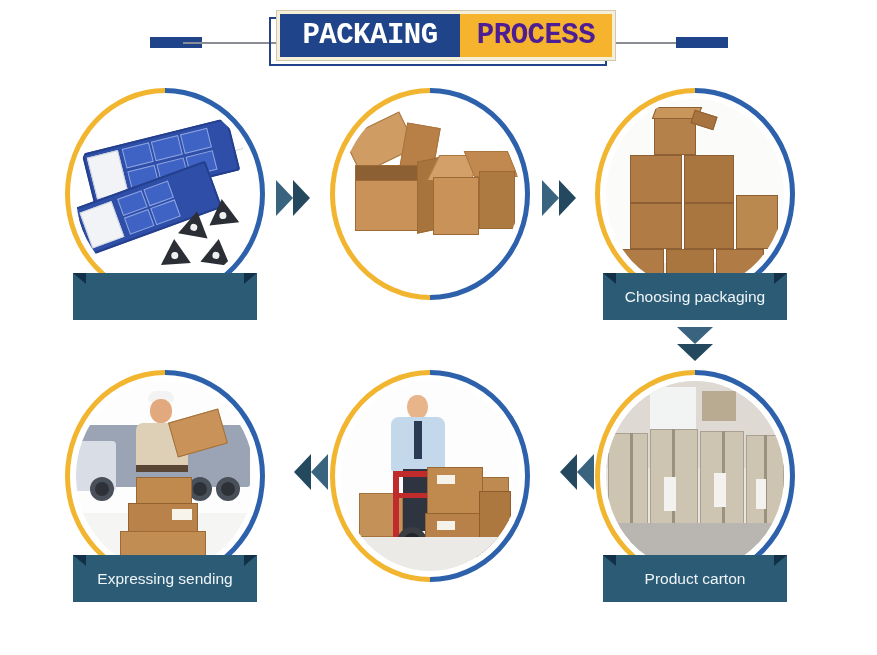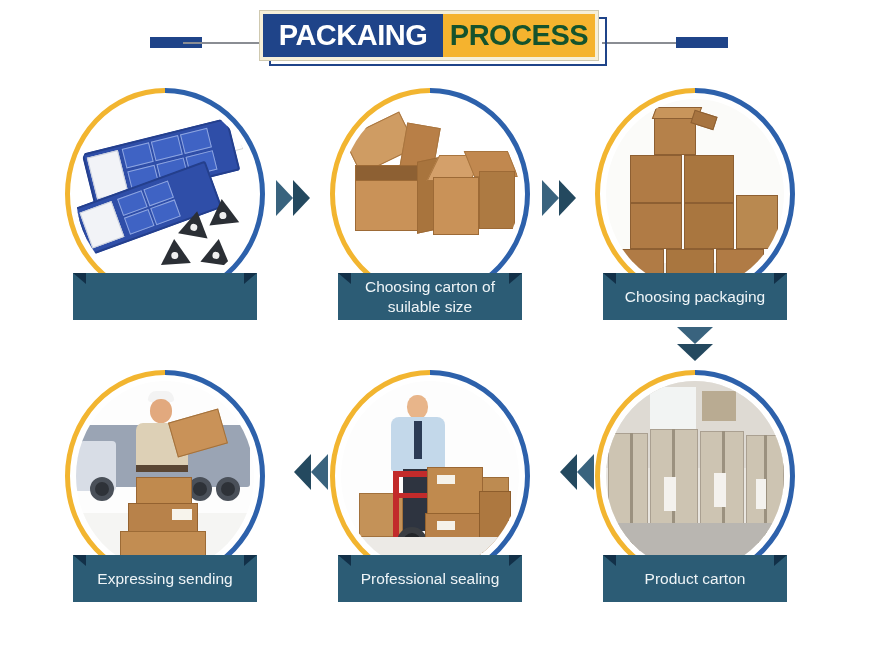--- a/index.html
+++ b/index.html
@@ -19,40 +19,41 @@
   .hdr-dash { position: absolute; top: 37px; height: 11px; background: #1f4489; }
   .hdr-dash.left  { left: 150px; width: 52px; }
   .hdr-dash.right { left: 676px; width: 52px; }
 
   .hdr-shadow {
     position: absolute; left: 269px; top: 17px;
     width: 338px; height: 49px;
     border: 2px solid #1f4489; background: transparent;
   }
   .hdr-banner {
-    position: absolute; left: 260px; top: 11px;
+    position: absolute; left: 277px; top: 11px;
     width: 338px; height: 49px;
     border: 3px solid #f6efd8;
     display: flex;
     box-shadow: 0 0 0 1px #cfc9b0;
+    font-family: Liberation Mono, monospace;
   }
   .hdr-blue {
     background: #1f4489; flex: 0 0 180px;
     display: flex; align-items: center; justify-content: center;
   }
   .hdr-gold {
     background: #f5b32e; flex: 1 1 auto;
     display: flex; align-items: center; justify-content: center;
   }
   .hdr-blue span {
     color: #ffffff; font-size: 29px; font-weight: bold;
     letter-spacing: -0.5px; line-height: 1;
   }
   .hdr-gold span {
-    color: #14532d; font-size: 29px; font-weight: bold;
+    color: #4c1d95; font-size: 29px; font-weight: bold;
     letter-spacing: -0.5px; line-height: 1;
   }
 
   
   .panel { position: absolute; width: 200px; height: 232px; }
   .circle-wrap { position: absolute; left: 0; top: 0; width: 200px; height: 212px; }
 
   
   .ring { position: absolute; inset: 0; }
   .ring .half {
@@ -287,28 +288,20 @@
           <div class="flap" style="left:62px; top:26px; width:34px; height:46px; transform:rotate(10deg); background:#b87f47;"></div>
           <div class="body" style="left:14px; top:66px; width:66px; height:66px; background:#c99258;"></div>
           <div class="body" style="left:14px; top:66px; width:66px; height:16px; background:#8d6033;"></div>
           <div class="body" style="left:76px; top:60px; width:26px; height:72px; background:#a8743d; transform:skewY(-12deg);"></div>
 
           <div class="flap" style="left:92px;  top:56px; width:44px; height:26px; background:#d4a06a; transform:skewX(-26deg);"></div>
           <div class="flap" style="left:128px; top:52px; width:44px; height:26px; background:#c1884f; transform:skewX(22deg);"></div>
           <div class="body" style="left:92px;  top:78px; width:46px; height:58px; background:#c99258;"></div>
           <div class="body" style="left:138px; top:72px; width:36px; height:58px; background:#ad7a42;"></div>
         </div>
-      </div>
-    </div>
-    <div class="caption">
-      <div class="notch l"></div>
-      <div class="notch r"></div>
-      <div>
-        <div>Choosing carton of</div>
-        <div>suilable size</div>
       </div>
     </div>
   </div>
 
   <div class="arrow right" style="left:540px; top:176px;">
     <div class="chev c1"></div>
       <div class="chev c2"></div>
   </div>
 
   <div class="panel" style="left:595px; top:88px;">
@@ -430,27 +423,20 @@
 
           <div class="bx" style="left:86px;  top:86px;  width:56px; height:50px; background:#c08a4e; border:1px solid #9a6734;"></div>
           <div class="bx" style="left:84px;  top:132px; width:56px; height:44px; background:#b88149; border:1px solid #95632f;"></div>
           <div class="bx" style="left:138px; top:110px; width:32px; height:62px; background:#ad7840; border:1px solid #8d5d2c;"></div>
           <div class="tag" style="left:96px; top:94px; width:18px; height:9px; background:#f5f2ea; position:absolute;"></div>
           <div class="tag" style="left:96px; top:140px; width:18px; height:9px; background:#f5f2ea; position:absolute;"></div>
           <div class="floor"></div>
         </div>
       </div>
     </div>
-    <div class="caption">
-      <div class="notch l"></div>
-      <div class="notch r"></div>
-      <div>
-        <div>Professional sealing</div>
-      </div>
-    </div>
   </div>
 
   <div class="arrow left" style="left:274px; top:450px;">
     <div class="chev c1"></div>
       <div class="chev c2"></div>
   </div>
 
   <div class="panel" style="left:65px; top:370px;">
     <div class="circle-wrap">
       <div class="ring">

